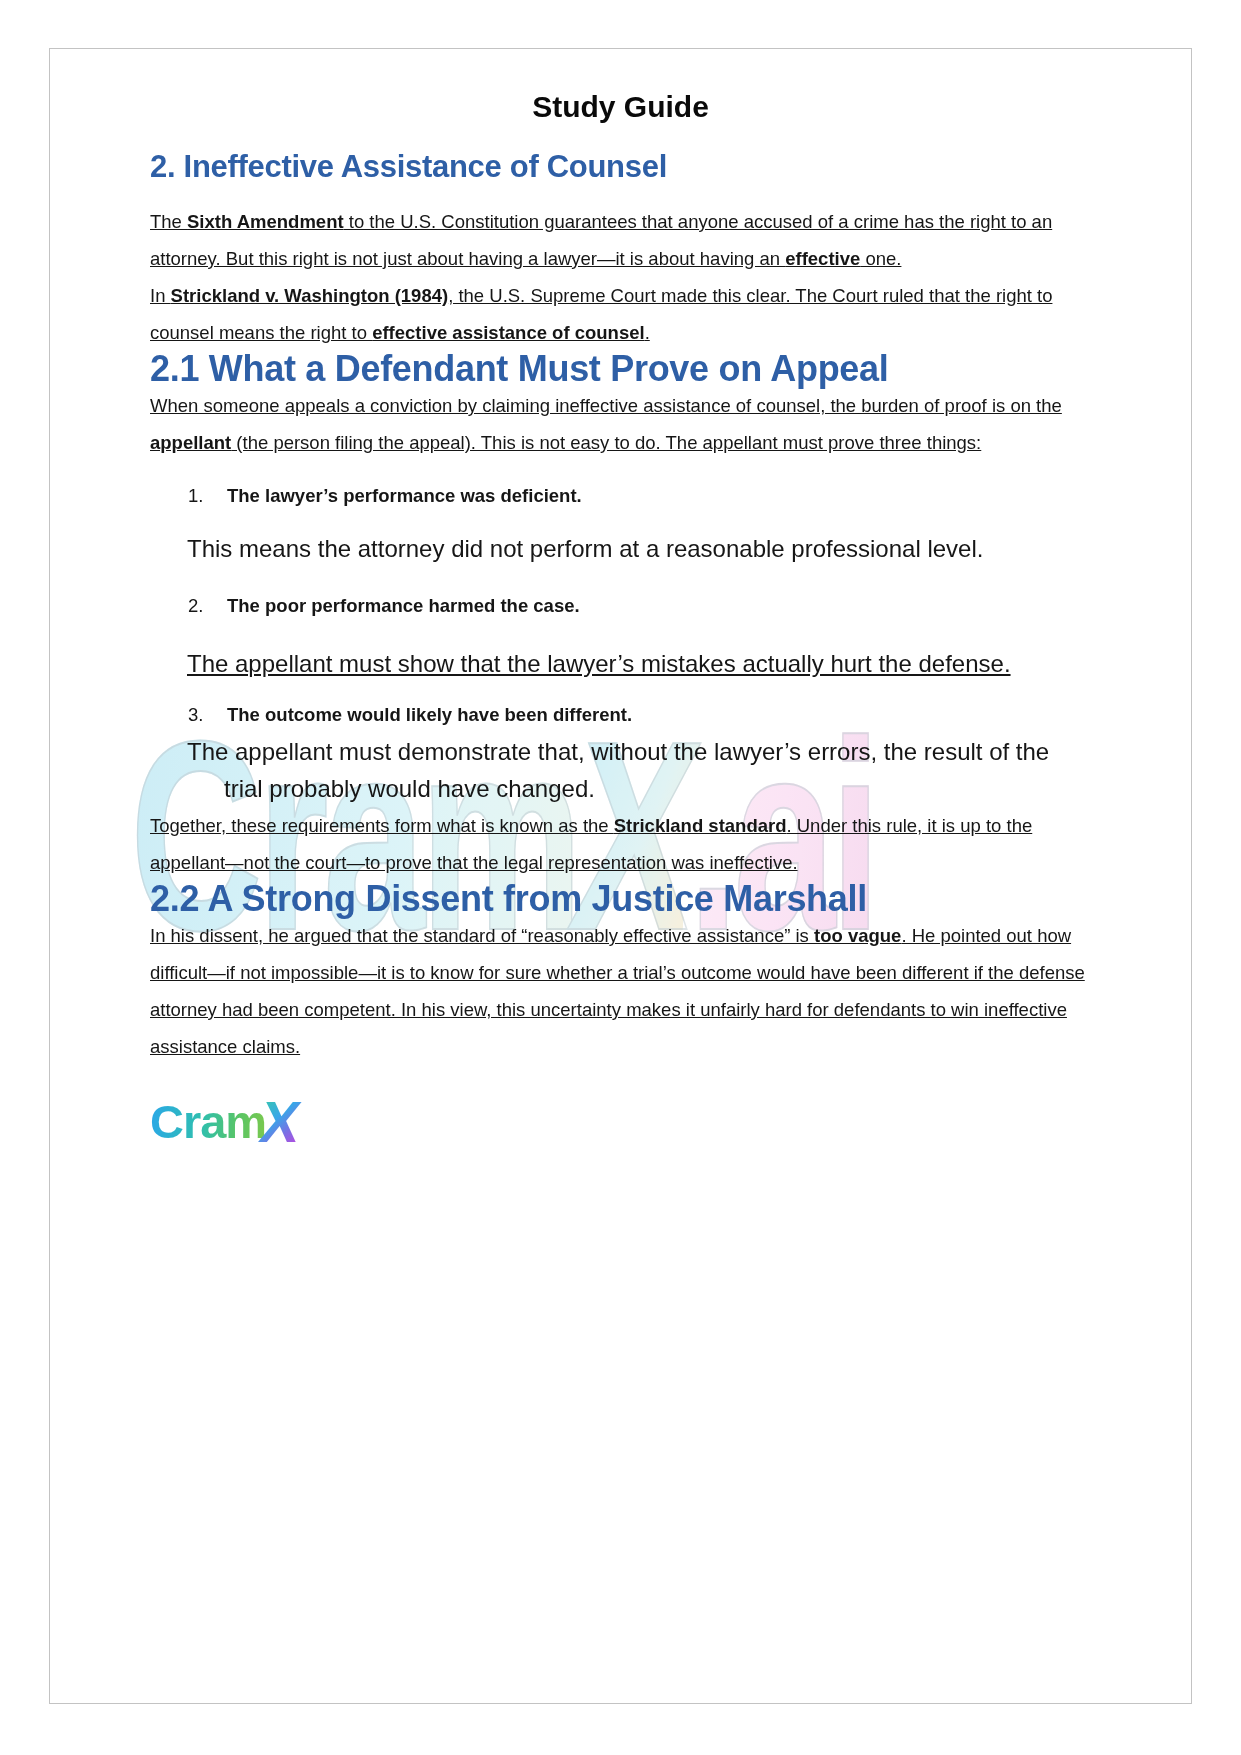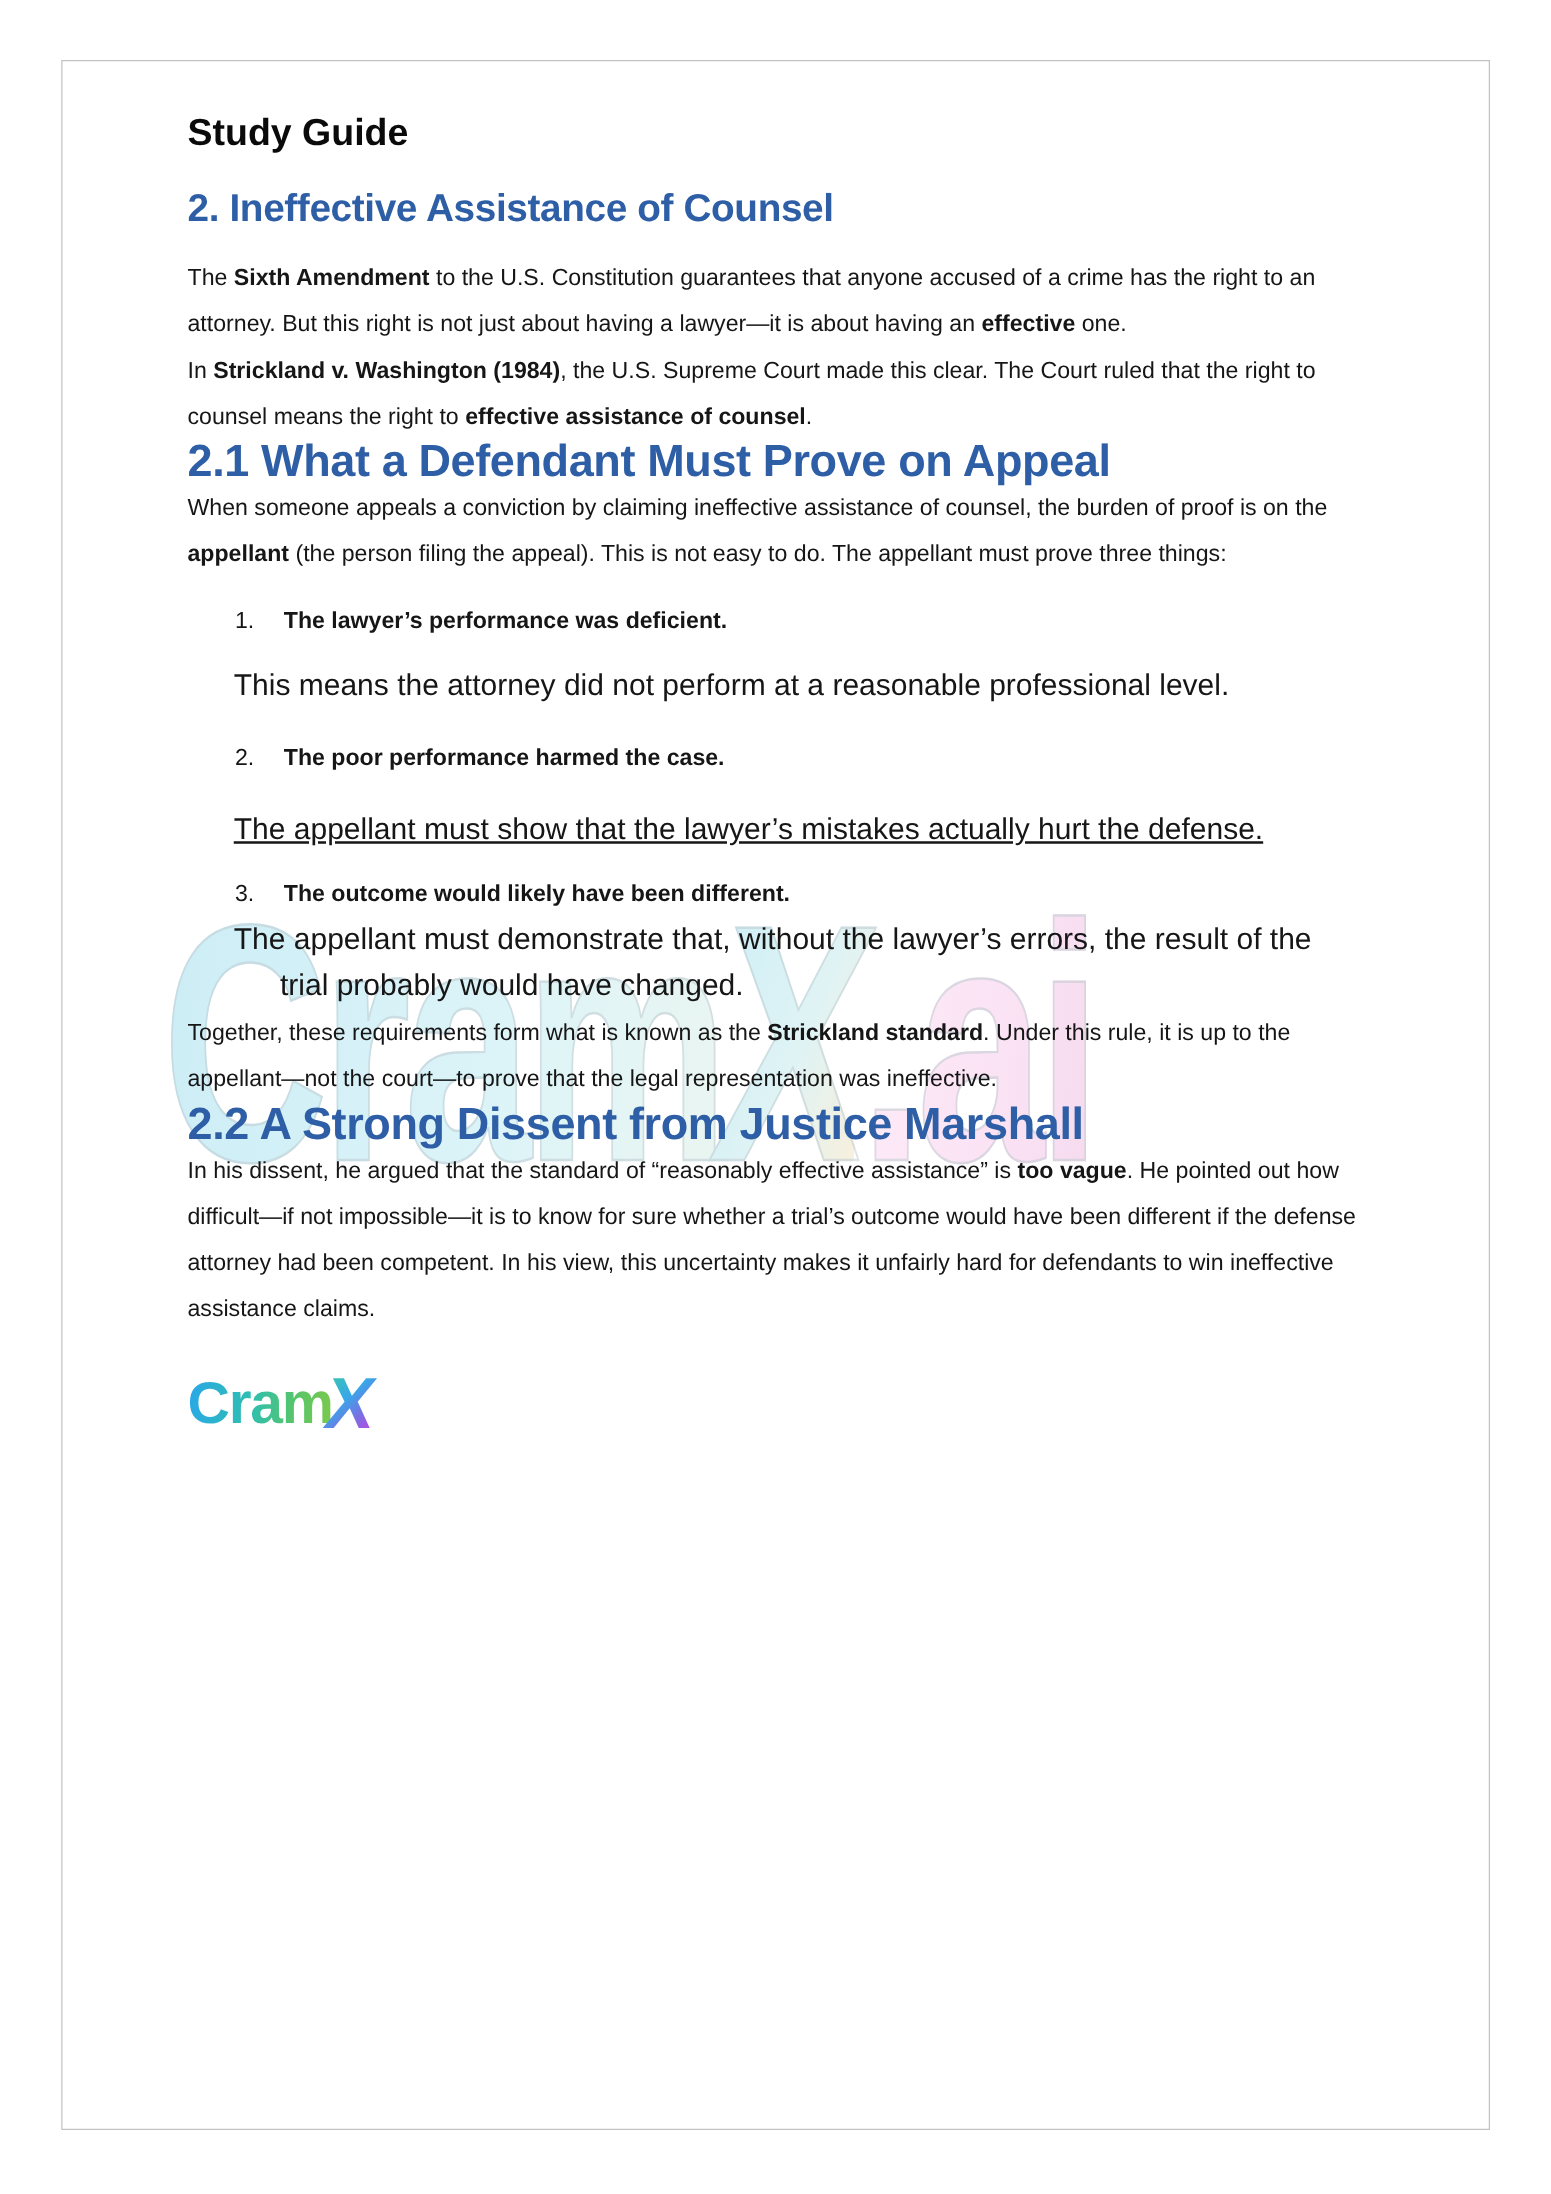--- a/index.html
+++ b/index.html
@@ -6,36 +6,37 @@
   body{
     width:1241px;height:1755px;position:relative;
     font-family:"Liberation Sans",sans-serif;color:#141414;
   }
   .page{
     position:absolute;left:49px;top:48px;width:1141px;height:1654px;
     border:1px solid #c3c3c3;background:#ffffff;overflow:hidden;
   }
   .content{position:relative;z-index:2;padding:40px 100px 0 100px;}
   .doc-title{
-    font-size:30px;font-weight:bold;color:#0a0a0a;text-align:left;
+    font-size:30px;font-weight:bold;color:#0a0a0a;text-align:center;
     line-height:36px;margin:0;
   }
   h1.h1{
     font-size:31px;font-weight:bold;color:#2E5FA6;letter-spacing:-0.3px;
     line-height:40px;margin:22px 0 16px 0;
   }
   h2.h2{
     font-size:36px;font-weight:bold;color:#2E5FA6;letter-spacing:-0.3px;
     line-height:36px;margin:0;
   }
   .h2-first{margin-top:74px;}
   .h2-second{margin-top:72px;}
   p.body{
     font-size:18.5px;line-height:37px;margin:0;color:#161616;
     text-align:left;
+    text-decoration:underline;
   }
   .p1{margin-top:45px;}
   .p2{margin-top:22px;}
   .p3{margin-top:42px;}
   .p4{margin-top:29px;}
   .p5{margin-top:43px;}
   .p6{margin-top:15px;}
   .li{
     position:relative;font-size:18.5px;line-height:37px;color:#161616;
     padding-left:77px;

